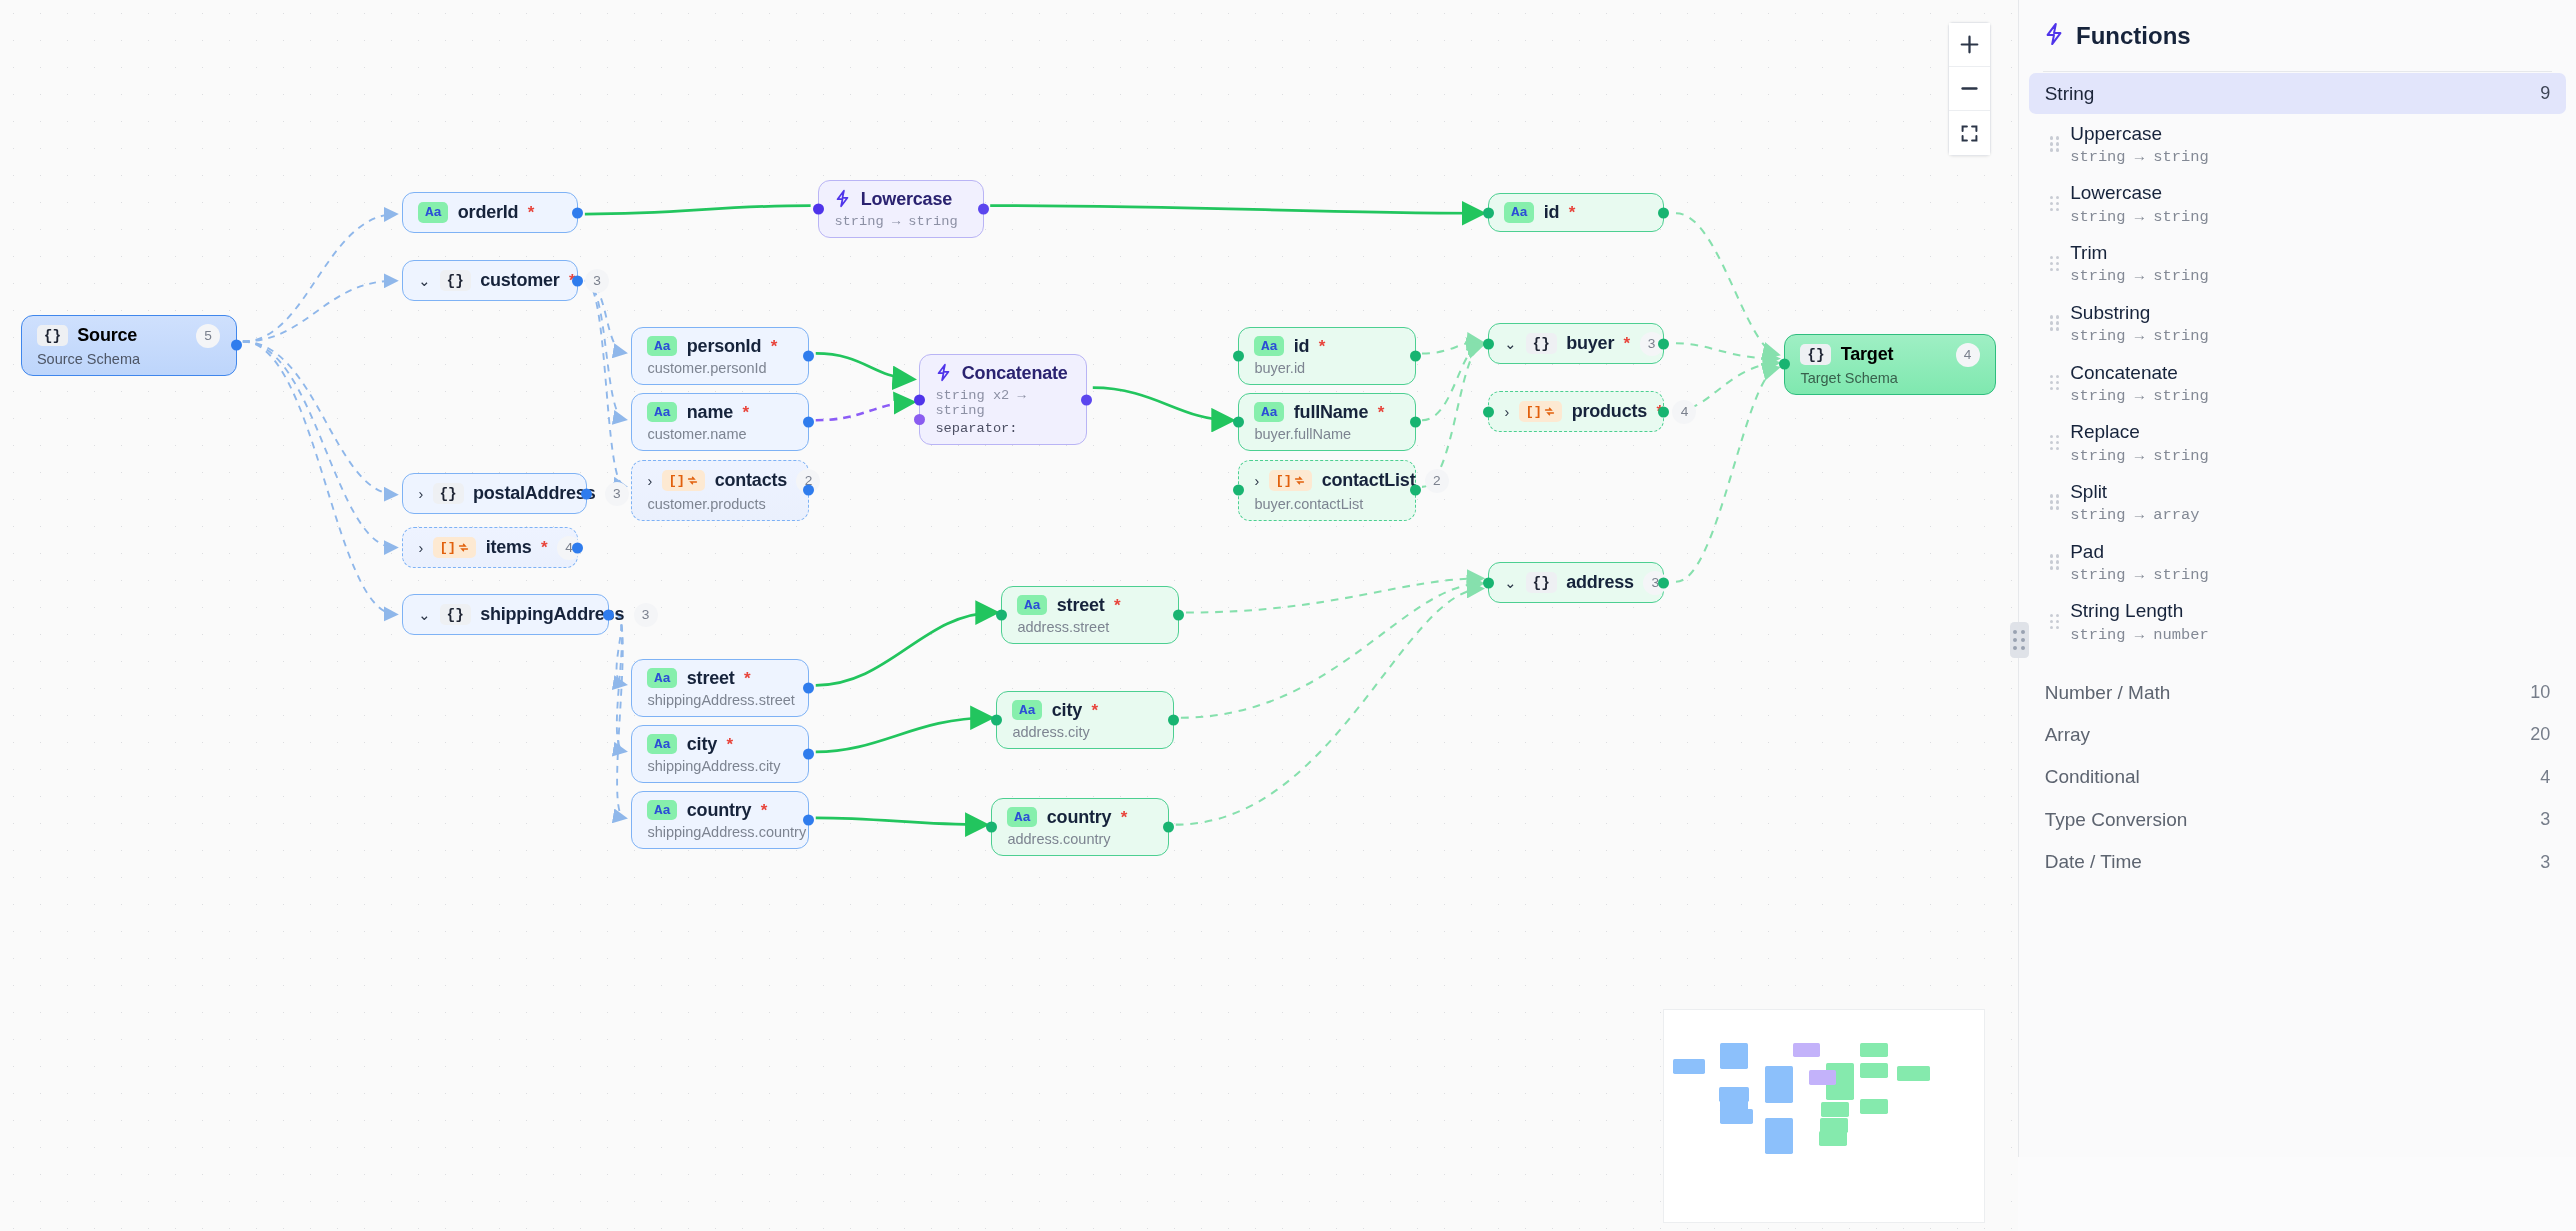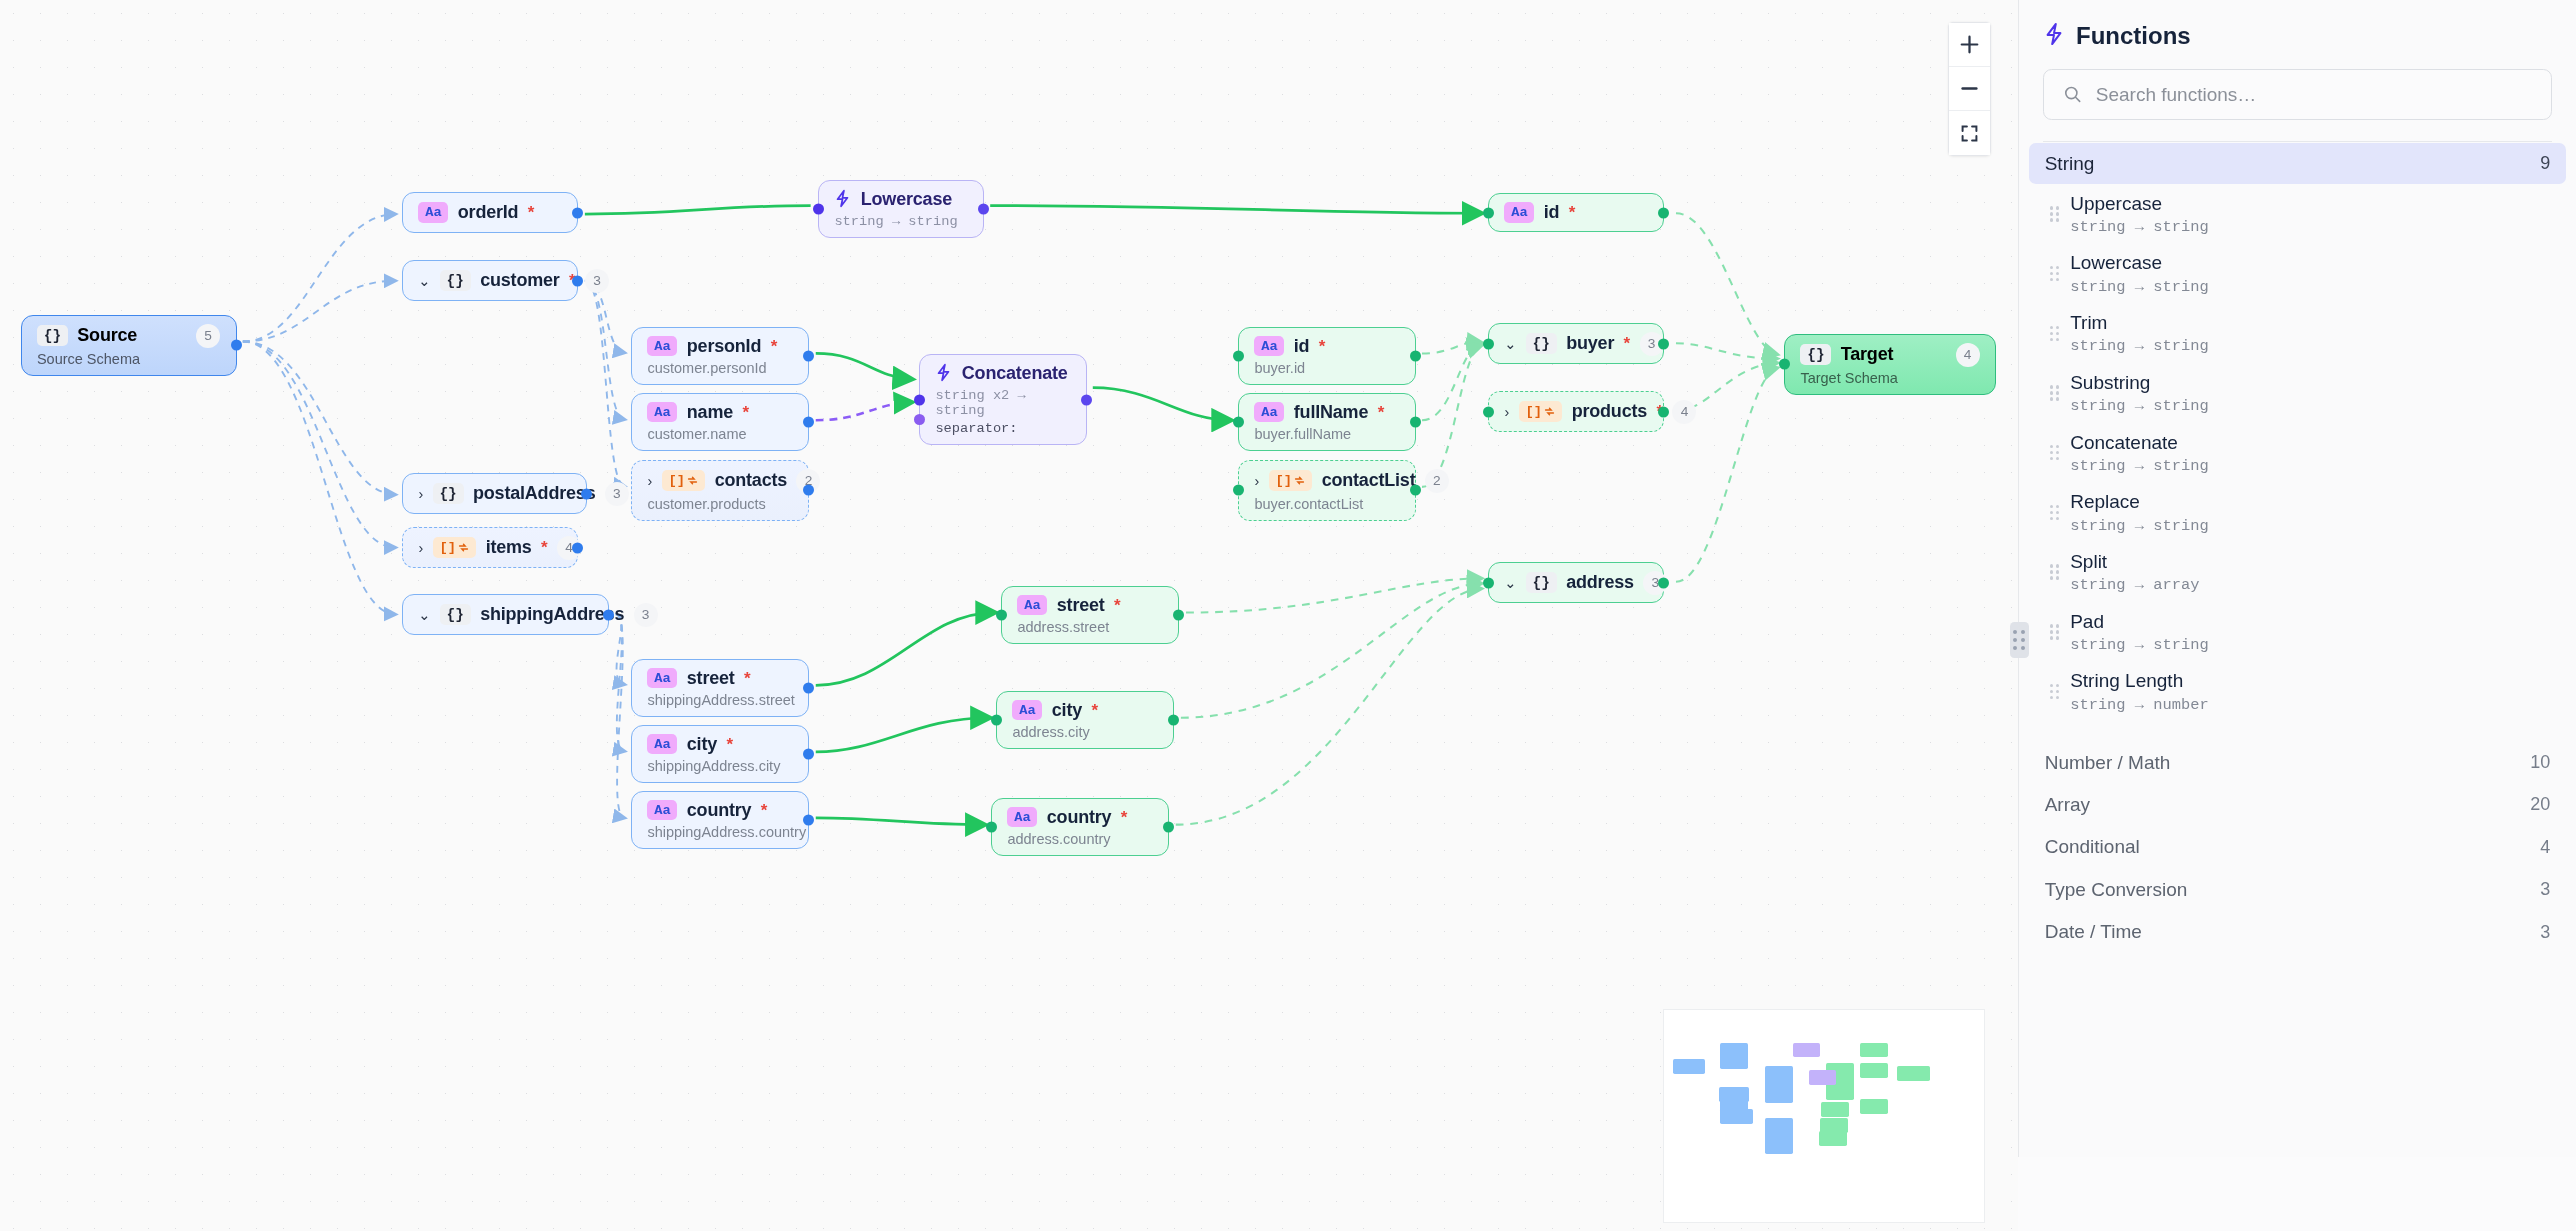--- a/index.html
+++ b/index.html
@@ -32,21 +32,21 @@
   .node .row { display: flex; align-items: center; gap: 9.4px; }
   .node .title { font-size: 18px; font-weight: bold; letter-spacing: -0.2px; }
   .node .sub { font-size: 14.5px; margin-top: 3.4px; }
 
   
   .chip {
     font-family: "Liberation Mono", monospace;
     font-size: 13.7px; font-weight: bold;
     border-radius: 5.1px; padding: 1.7px 6.8px; line-height: 1.25;
   }
-  .chip-aa { background: #f0abfc; color: #2c4ed6; }
+  .chip-aa { background: #86efac; color: #2c4ed6; }
   .chip-obj { background: #eef0f3; color: #1e2433; font-size: 14.5px; }
   .chip-arr { background: #fde9d2; color: #e1600d; display:flex; align-items:center; gap:2.6px;}
   .req { color: #e8453c; font-size: 17px; font-weight: bold; line-height: 1; }
   .count {
     margin-left: auto;
     background: #f4f5f7; color: #7b818e;
     border-radius: 50%; width: 24px; height: 24px;
     display: flex; align-items: center; justify-content: center;
     font-size: 13.7px; flex: none;
   }
@@ -563,27 +563,20 @@
     <div id="sb-head">
       <div class="sb-title-row">
         <span class="sb-bolt">
           <svg width="22" height="24" viewBox="0 0 24 26" fill="none" stroke="#4f34ea" stroke-width="2.2" stroke-linejoin="round" stroke-linecap="round">
             <path d="M14 2 L5 14 H12 L10 24 L19 12 H12 Z"></path>
           </svg>
         </span>
         <span class="sb-title">Functions</span>
       </div>
 
-      <div id="searchbox">
-        <svg width="20.5" height="20.5" viewBox="0 0 24 24" fill="none" stroke="#8b9099" stroke-width="2">
-          <circle cx="10.5" cy="10.5" r="7"></circle>
-            <path d="M15.8 15.8 L21 21" stroke-linecap="round"></path>
-        </svg>
-        <input type="text" placeholder="Search functions…" style="">
-      </div>
       <div class="sb-divider"></div>
     </div>
 
     <div id="sb-body">
         <div class="cat active">
           <span>String</span>
           <span class="cnt">9</span>
         </div>
         <div class="fn-item">
           <span class="grip">

